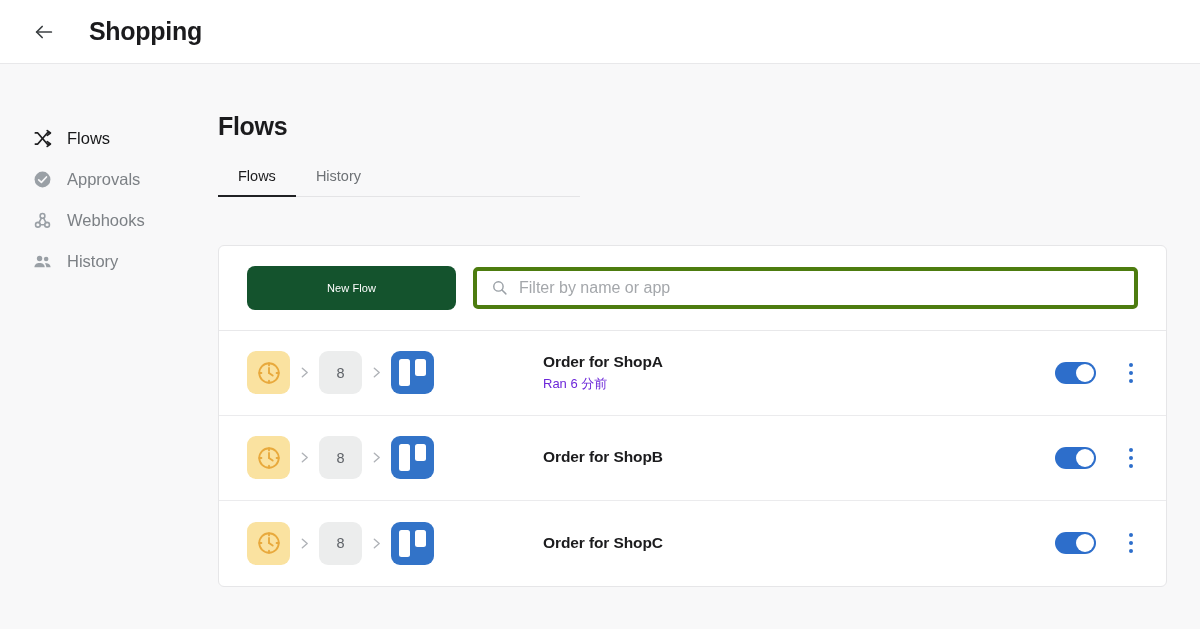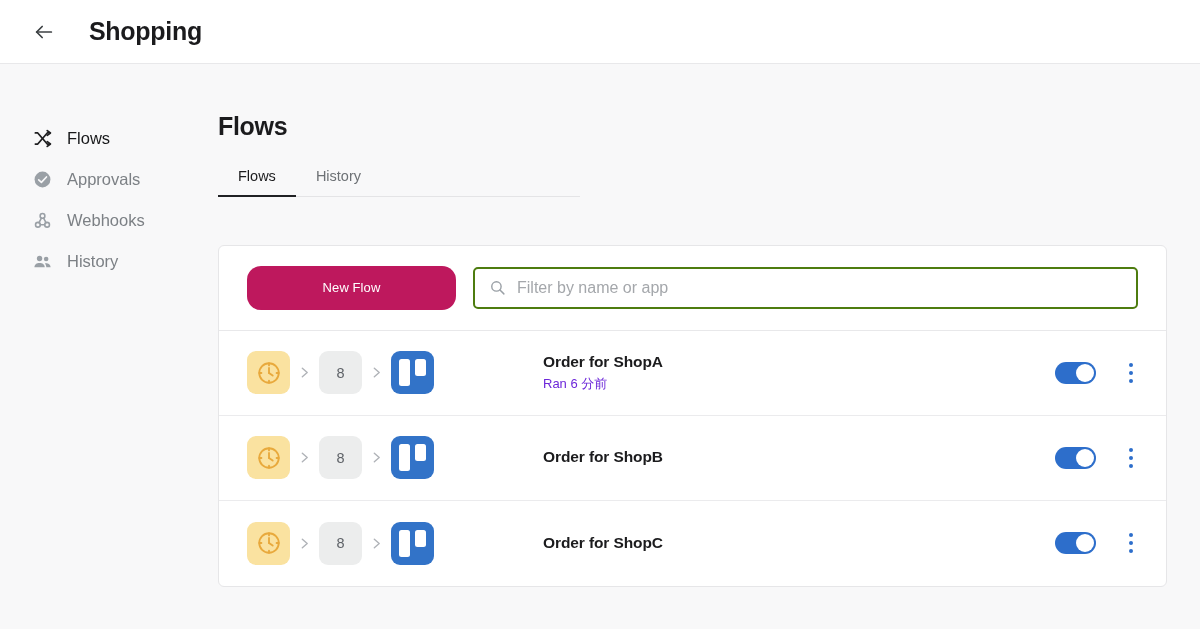--- a/index.html
+++ b/index.html
@@ -129,33 +129,33 @@
     height: 85px;
     display: flex;
     align-items: center;
     padding: 0 28px;
     gap: 17px;
     border-bottom: 1px solid #e8e8ea;
   }
   .new-flow-btn {
     width: 209px;
     height: 44px;
-    background: #be185d;
+    background: #14532d;
     color: #ffffff;
     border: none;
-    border-radius: 14px;
+    border-radius: 8px;
     font-family: "Liberation Sans", sans-serif;
-    font-size: 13px;
+    font-size: 11px;
     cursor: pointer;
     letter-spacing: 0.1px;
   }
   .search-box {
     flex: 1 1 auto;
     height: 42px;
-    border: 2px solid #4d7c0f;
+    border: 4px solid #4d7c0f;
     border-radius: 5px;
     display: flex;
     align-items: center;
     padding: 0 14px;
     gap: 11px;
     background: #fff;
   }
   .search-icon { width: 17px; height: 17px; flex: 0 0 17px; color: #9aa0a6; display: block; }
   .search-input {
     flex: 1 1 auto;

